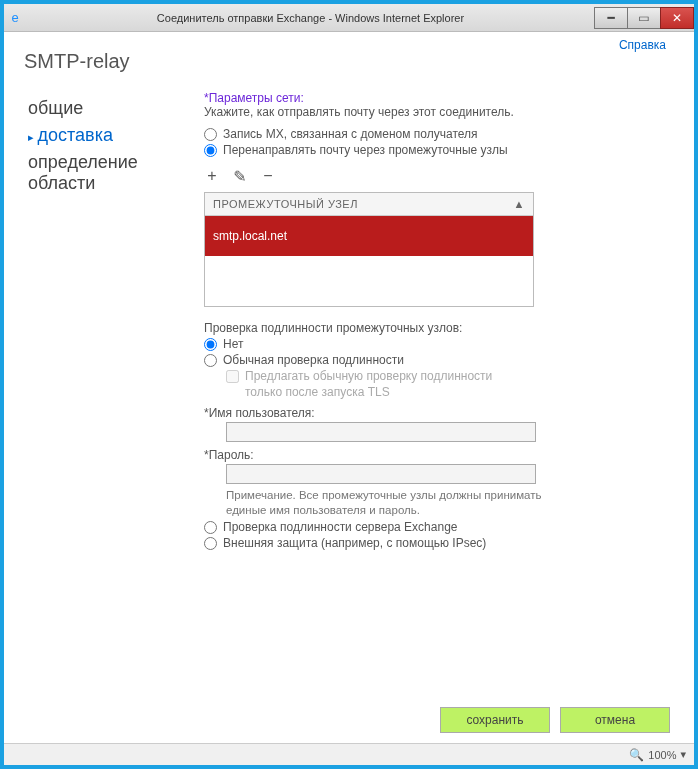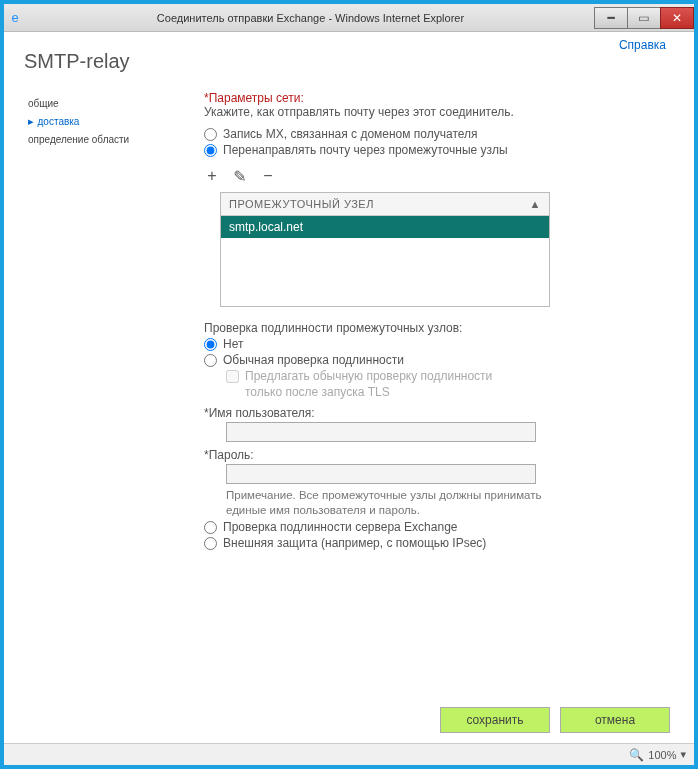--- a/index.html
+++ b/index.html
@@ -9,33 +9,33 @@
   .titlebar .ie-icon { width: 22px; text-align: center; color: #1e90ff; font-size: 13px; }
   .titlebar .title { flex: 1; text-align: center; font-size: 11px; color: #333; }
   .winbtns { display: flex; }
   .winbtn { width: 34px; height: 22px; border: 1px solid #777; margin-left: -1px; background: linear-gradient(#eee,#ccc); display:flex; align-items:center; justify-content:center; font-family: Arial; font-size:12px; }
   .winbtn.close { background: linear-gradient(#d9534f,#c12e2a); color:#fff; border-color:#8b2220;}
   .content { flex:1; display:flex; flex-direction:column; padding: 10px 16px 4px 16px; position:relative; }
   .helplink { position:absolute; top:6px; right:28px; color:#0066cc; font-size:12px; cursor:pointer; }
   .page-title { font-size: 20px; color:#555; margin: 8px 0 18px 4px; font-weight:400; }
   .body { flex:1; display:flex; gap: 24px; }
   .sidebar { width: 160px; padding-top:4px; }
-  .side-item { font-size:10px; color:#444; padding:3px 0 3px 8px; cursor:pointer; }
+  .side-item { font-size:18px; color:#444; padding:3px 0 3px 8px; cursor:pointer; }
   .side-item.active { color:#0066cc; }
   .side-item.active::before { content:"▸"; color:#0066cc; margin-right:4px; font-size:11px; }
   .main { flex:1; font-size:12px; color:#555; }
-  .main .lbl-bold { color:#b91c1c; }
+  .main .lbl-bold { color:#6d28d9; }
   .radio-row, .check-row { display:flex; align-items:flex-start; gap:6px; margin:2px 0; }
   .radio-row input, .check-row input { margin-top:1px; }
   .toolbar { display:flex; gap:12px; margin:10px 0 6px 0; font-size:16px; color:#555; }
   .toolbar span { cursor:pointer; display:inline-block; width:16px; text-align:center; }
-  .listbox { border:1px solid #bbb; width: 330px; margin-left: 16px; }
+  .listbox { border:1px solid #bbb; width: 330px; }
   .listhead { background:#f5f5f5; border-bottom:1px solid #ccc; padding:5px 8px; font-size:11px; letter-spacing:0.5px; color:#666; display:flex; justify-content:space-between; align-items:center; }
   .listbody { height:90px; background:#fff; }
-  .listrow { background:#0f766e; color:#fff; padding:4px 8px; font-size:12px; }
+  .listrow { background:#b91c1c; color:#fff; padding:13px 8px; font-size:12px; }
   .section-gap { height:14px; }
   .indent { margin-left:22px; }
   .disabled { color:#aaa; }
   .field-label { margin:6px 0 2px 0; }
   .textfield { width: 310px; height:20px; border:1px solid #aaa; background:#f4f4f4; }
   .note { font-size:11.5px; color:#777; margin-top:4px; width:320px; line-height:1.3; }
   .checkbox-lg { width:14px; height:14px; border:1px solid #888; display:inline-block; flex-shrink:0;}
   .footer { display:flex; justify-content:flex-end; gap:10px; padding: 10px 8px 6px 0; }
   .btn { width:110px; height:26px; border:1px solid #aaa; background:#bef264; font-size:12px; color:#444; cursor:pointer; }
   .statusbar { height:22px; border-top:1px solid #ccc; background:#f0f0f0; display:flex; justify-content:flex-end; align-items:center; padding-right:8px; gap:4px; font-size:11px; color:#555; }

